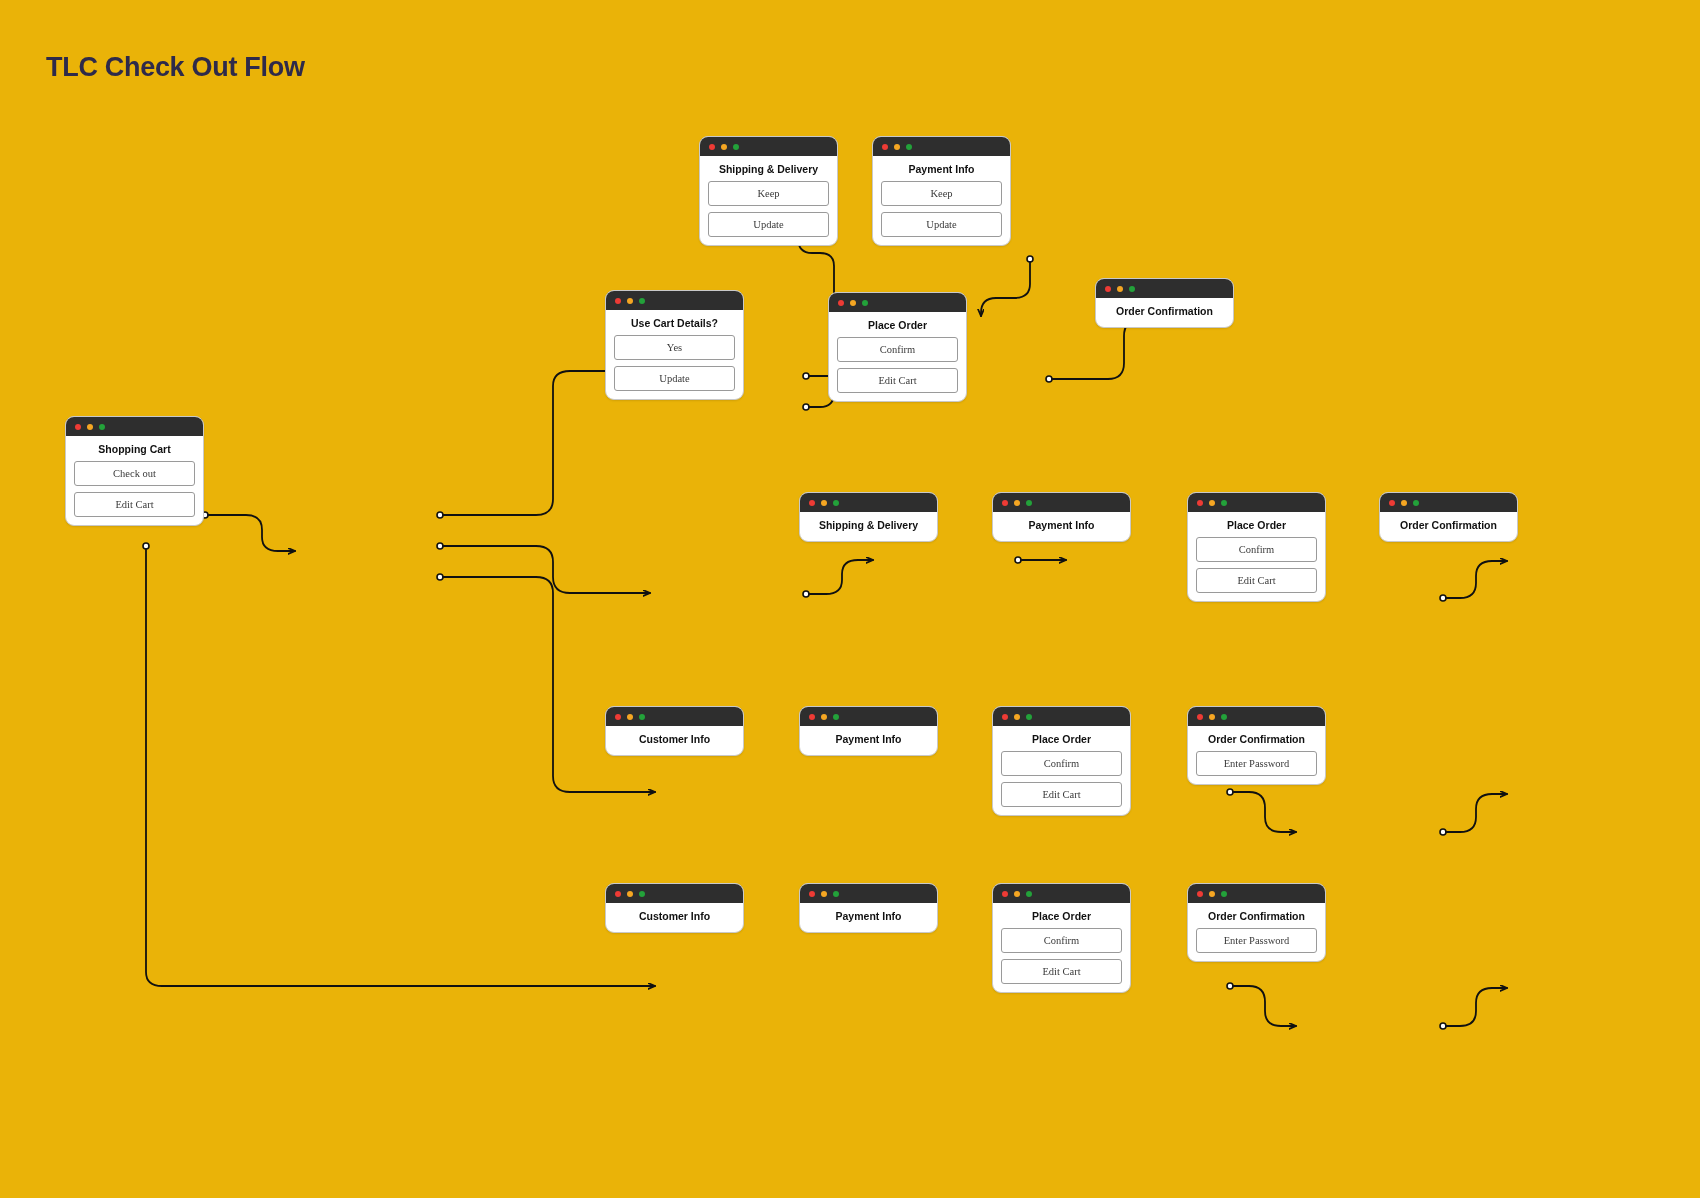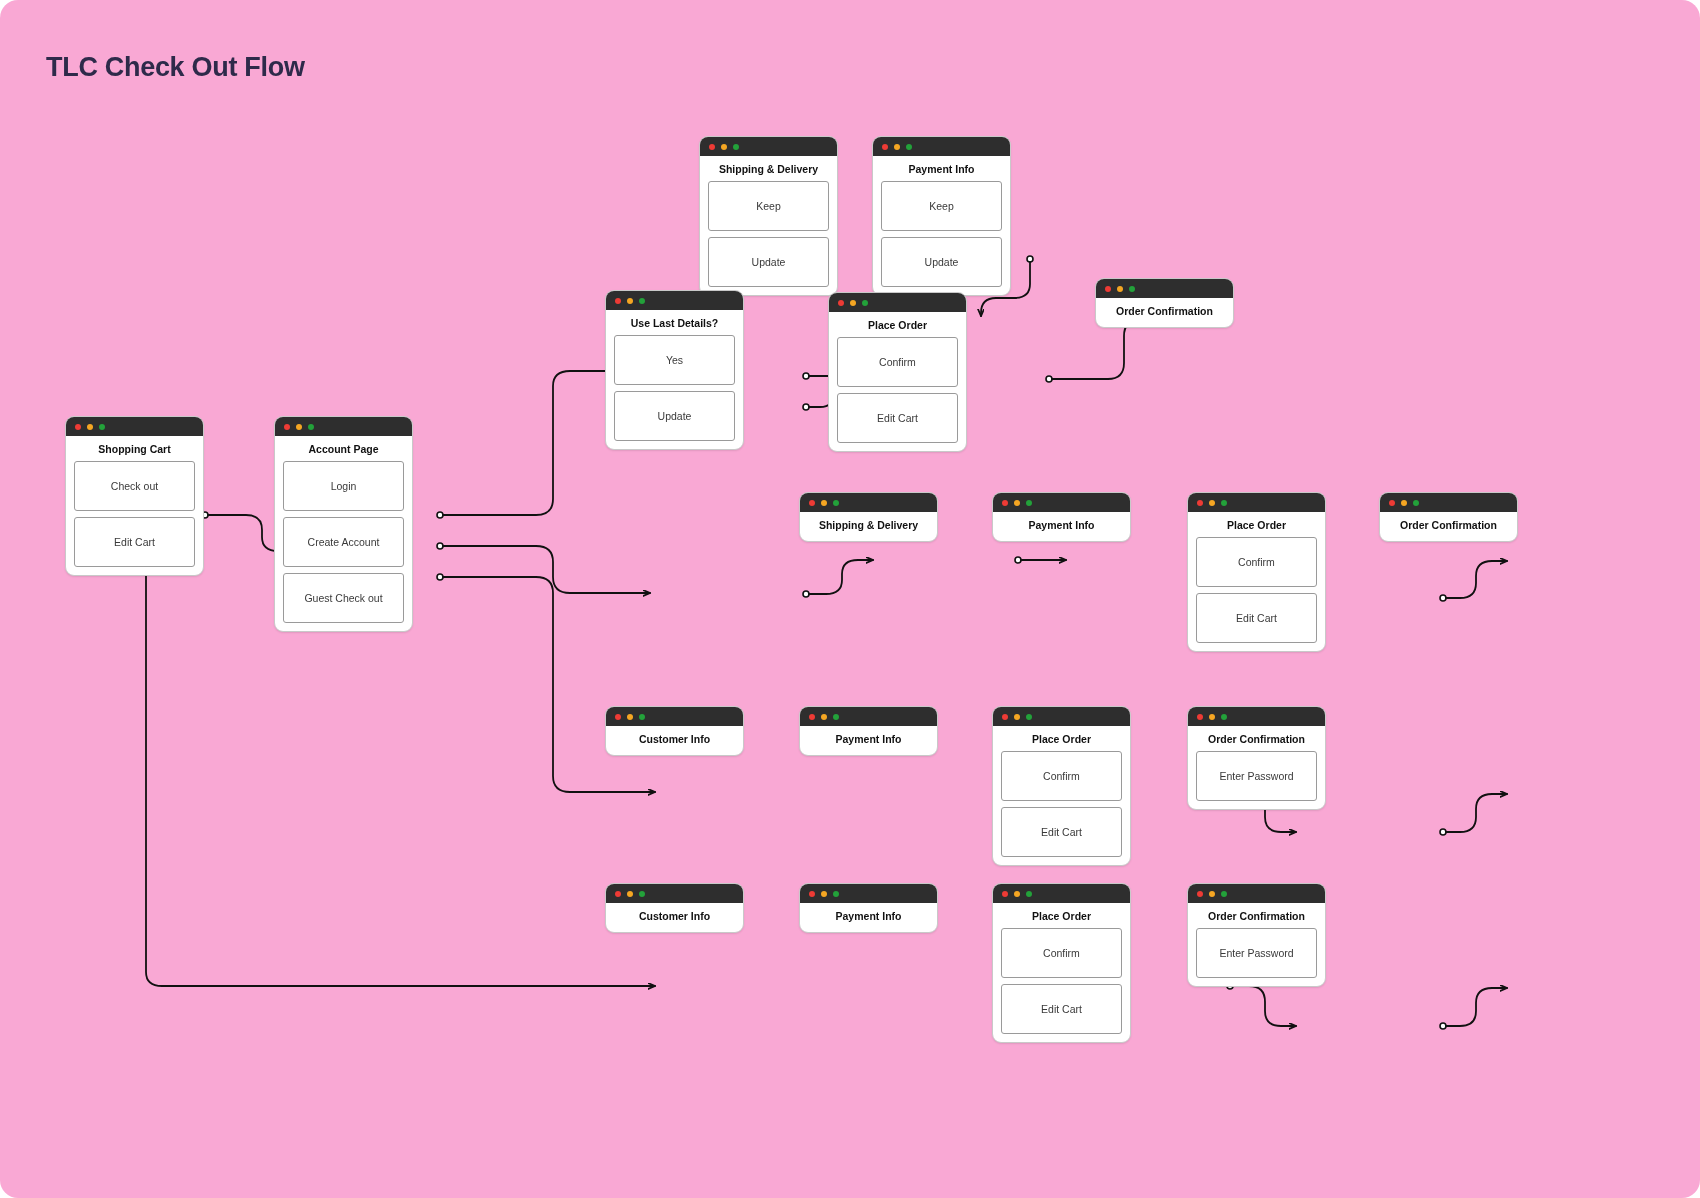--- a/index.html
+++ b/index.html
@@ -63,30 +63,31 @@
     margin-bottom: 6px;
     white-space: nowrap;
   }
   .card-title.only { margin-bottom: 2px; }
   .opt {
     border: 1px solid #9a9a9a;
     border-radius: 3px;
     background: #ffffff;
     font-size: 10.5px;
     color: #3a3a3a;
-    padding: 18px 8px;
+    padding: 6px 8px;
     margin-bottom: 6px;
     white-space: nowrap;
+    font-family: Liberation Serif, serif;
   }
   .opt:last-child { margin-bottom: 0; }
 </style>
 </head>
 <body>
 
-<div id="canvas" style="background: #f9a8d4; border-radius: 18px;">
+<div id="canvas" style="background: #eab308;">
 
   <div id="page-title" style="color: rgb(46, 42, 74);">TLC Check Out Flow</div>
 
   <svg id="edges" viewBox="0 0 1700 1198" xmlns="http://www.w3.org/2000/svg">
     <defs>
       <marker id="arrow" markerWidth="9" markerHeight="9" refX="7.4" refY="3.2" orient="auto" markerUnits="userSpaceOnUse">
         <path d="M0,0 L7.6,3.2 L0,6.4" fill="none" stroke="#111" stroke-width="1.7" stroke-linecap="round" stroke-linejoin="round"></path>
       </marker>
     </defs>
     <g fill="none" stroke="#111111" stroke-width="1.8" stroke-linecap="round" stroke-linejoin="round">
@@ -179,21 +180,21 @@
         <div class="opt">Update</div>
       </div>
     </div>
     <div class="card" style="left: 605px; top: 290px; width: 139px;">
       <div class="card-bar">
         <span class="dot red" style="background: rgb(237, 59, 53);"></span>
         <span class="dot yellow" style="background: rgb(245, 166, 35);"></span>
         <span class="dot green" style="background: rgb(35, 161, 58);"></span>
       </div>
       <div class="card-body">
-        <div class="card-title">Use Last Details?</div>
+        <div class="card-title">Use Cart Details?</div>
         <div class="opt">Yes</div>
         <div class="opt">Update</div>
       </div>
     </div>
     <div class="card" style="left: 828px; top: 292px; width: 139px;">
       <div class="card-bar">
         <span class="dot red" style="background: rgb(237, 59, 53);"></span>
         <span class="dot yellow" style="background: rgb(245, 166, 35);"></span>
         <span class="dot green" style="background: rgb(35, 161, 58);"></span>
       </div>
@@ -218,33 +219,20 @@
         <span class="dot red" style="background: rgb(237, 59, 53);"></span>
         <span class="dot yellow" style="background: rgb(245, 166, 35);"></span>
         <span class="dot green" style="background: rgb(35, 161, 58);"></span>
       </div>
       <div class="card-body">
         <div class="card-title">Shopping Cart</div>
         <div class="opt">Check out</div>
         <div class="opt">Edit Cart</div>
       </div>
     </div>
-    <div class="card" style="left: 274px; top: 416px; width: 139px;">
-      <div class="card-bar">
-        <span class="dot red" style="background: rgb(237, 59, 53);"></span>
-        <span class="dot yellow" style="background: rgb(245, 166, 35);"></span>
-        <span class="dot green" style="background: rgb(35, 161, 58);"></span>
-      </div>
-      <div class="card-body">
-        <div class="card-title">Account Page</div>
-        <div class="opt">Login</div>
-        <div class="opt">Create Account</div>
-        <div class="opt">Guest Check out</div>
-      </div>
-    </div>
     <div class="card" style="left: 799px; top: 492px; width: 139px;">
       <div class="card-bar">
         <span class="dot red" style="background: rgb(237, 59, 53);"></span>
         <span class="dot yellow" style="background: rgb(245, 166, 35);"></span>
         <span class="dot green" style="background: rgb(35, 161, 58);"></span>
       </div>
       <div class="card-body">
         <div class="card-title only">Shipping &amp; Delivery</div>
       </div>
     </div>

